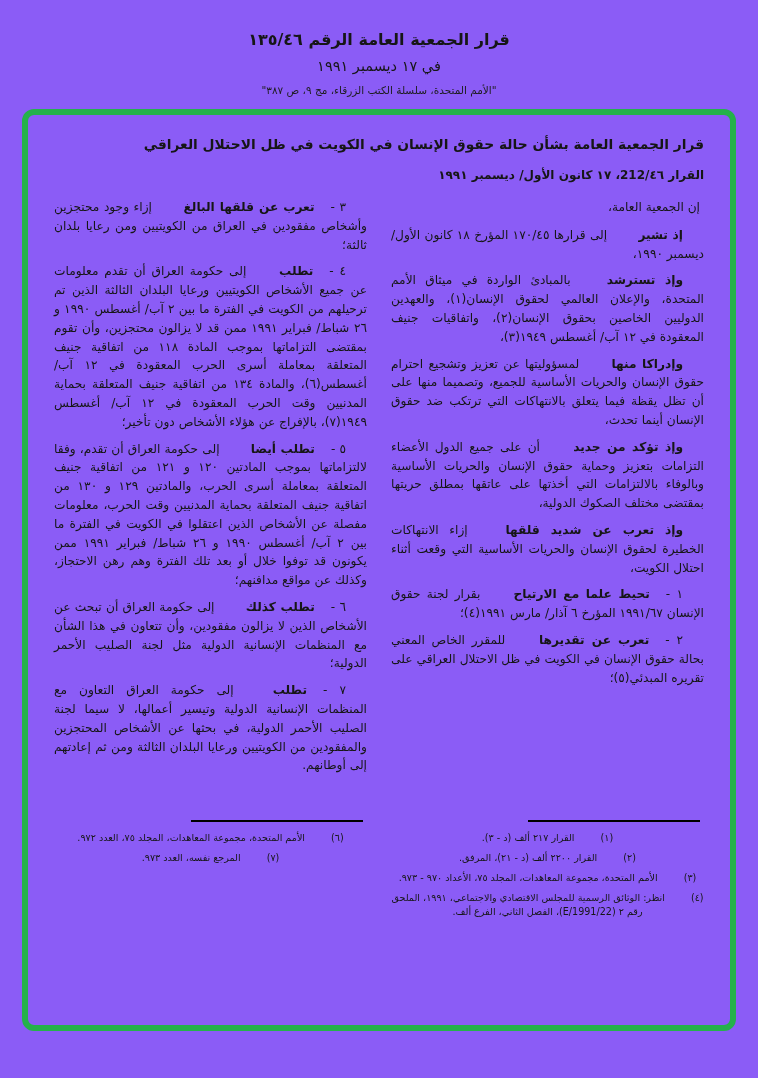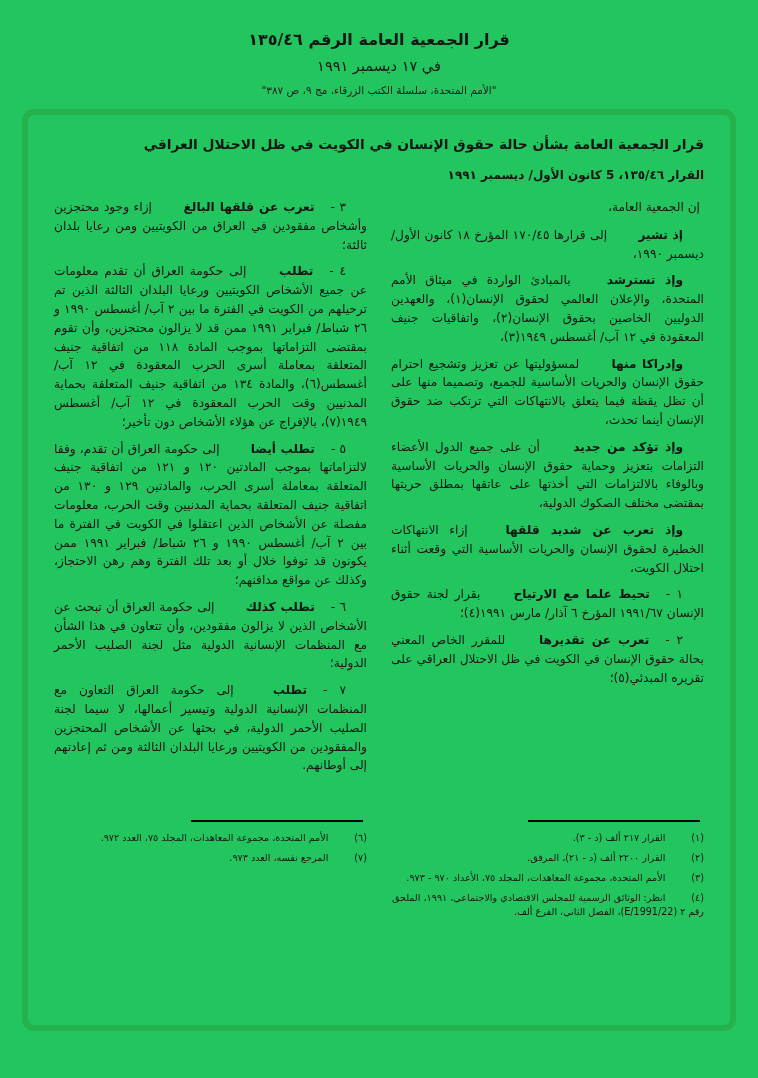--- a/index.html
+++ b/index.html
@@ -1,17 +1,17 @@
 <!DOCTYPE html>
 <html lang="ar"><head>
 <meta charset="utf-8">
 <style>
   html,body{margin:0;padding:0;width:758px;height:1078px;background:#ffffff;}
   body{font-family:"DejaVu Sans",sans-serif;color:#161616;-webkit-font-smoothing:antialiased;}
-  .page{position:relative;width:758px;height:1078px;overflow:hidden;background:#22c55e;}
+  .page{position:relative;width:758px;height:1078px;overflow:hidden;background:#8b5cf6;}
 
   
   .hdr{text-align:center;padding-top:30px;direction:rtl;}
   .hdr-l1{font-size:16px;font-weight:bold;}
   .hdr-l2{font-size:14.5px;font-weight:normal;margin-top:9px;}
   .hdr-l3{font-size:10.5px;margin-top:10px;color:#1d1d1d;}
 
   
   .frame{direction:rtl;box-sizing:border-box;margin:13px 22px 0;height:922px;
          border:6px solid #25b14b;border-radius:12px;padding:18px 26px 0;}
@@ -22,38 +22,38 @@
 
   .cols{display:flex;gap:24px;margin-top:16px;height:800px;}
   .col{flex:1;position:relative;font-size:12.2px;line-height:18.8px;text-align:justify;}
   .col p{margin:0 0 8px;text-indent:21px;}
   p.assembly{font-weight:normal;text-indent:0;margin:0 4px 9px;}
   .lead{font-weight:bold;margin-left:27px;}
   .pnum{margin-left:16px;}
 
   .fnb{position:absolute;top:622px;right:0;left:0;}
   .fnrule{border-top:2px solid #000;width:55%;margin:0 4px 9px auto;}
-  .fn{font-size:9.6px;line-height:14px;margin-bottom:6px;text-align:right;text-indent:0;}
+  .fn{font-size:9.6px;line-height:14px;margin-bottom:6px;text-align:center;text-indent:0;}
   .fn .fnnum{margin-left:26px;}
 </style>
 </head>
 <body>
 
 <div class="page">
 
   <header class="hdr">
     <div class="hdr-l1">قرار الجمعية العامة الرقم ١٣٥/٤٦</div>
     <div class="hdr-l2">في ١٧ ديسمبر ١٩٩١</div>
     <div class="hdr-l3">"الأمم المتحدة، سلسلة الكتب الزرقاء، مج ٩، ص ٣٨٧"</div>
   </header>
 
   <div class="frame" style="border-color: rgb(37, 177, 75);">
 
     <div class="title">قرار الجمعية العامة بشأن حالة حقوق الإنسان في الكويت في ظل الاحتلال العراقي</div>
-    <div class="subtitle">القرار ١٣٥/٤٦، 5 كانون الأول/ ديسمبر ١٩٩١</div>
+    <div class="subtitle">القرار 212/٤٦، ١٧ كانون الأول/ ديسمبر ١٩٩١</div>
 
     <div class="cols">
 
       <section class="col">
         <p class="assembly">إن الجمعية العامة،</p>
 
         <p><span class="lead">إذ تشير</span><span> إلى قرارها ١٧٠/٤٥ المؤرخ ١٨ كانون الأول/ ديسمبر ١٩٩٠،</span></p>
         <p><span class="lead">وإذ تسترشد</span><span> بالمبادئ الواردة في ميثاق الأمم المتحدة، والإعلان العالمي لحقوق الإنسان(١)، والعهدين الدوليين الخاصين بحقوق الإنسان(٢)، واتفاقيات جنيف المعقودة في ١٢ آب/ أغسطس ١٩٤٩(٣)،</span></p>
         <p><span class="lead">وإدراكا منها</span><span> لمسؤوليتها عن تعزيز وتشجيع احترام حقوق الإنسان والحريات الأساسية للجميع، وتصميما منها على أن تظل يقظة فيما يتعلق بالانتهاكات التي ترتكب ضد حقوق الإنسان أينما تحدث،</span></p>
         <p><span class="lead">وإذ تؤكد من جديد</span><span> أن على جميع الدول الأعضاء التزامات بتعزيز وحماية حقوق الإنسان والحريات الأساسية وبالوفاء بالالتزامات التي أخذتها على عاتقها بمطلق حريتها بمقتضى مختلف الصكوك الدولية،</span></p>

